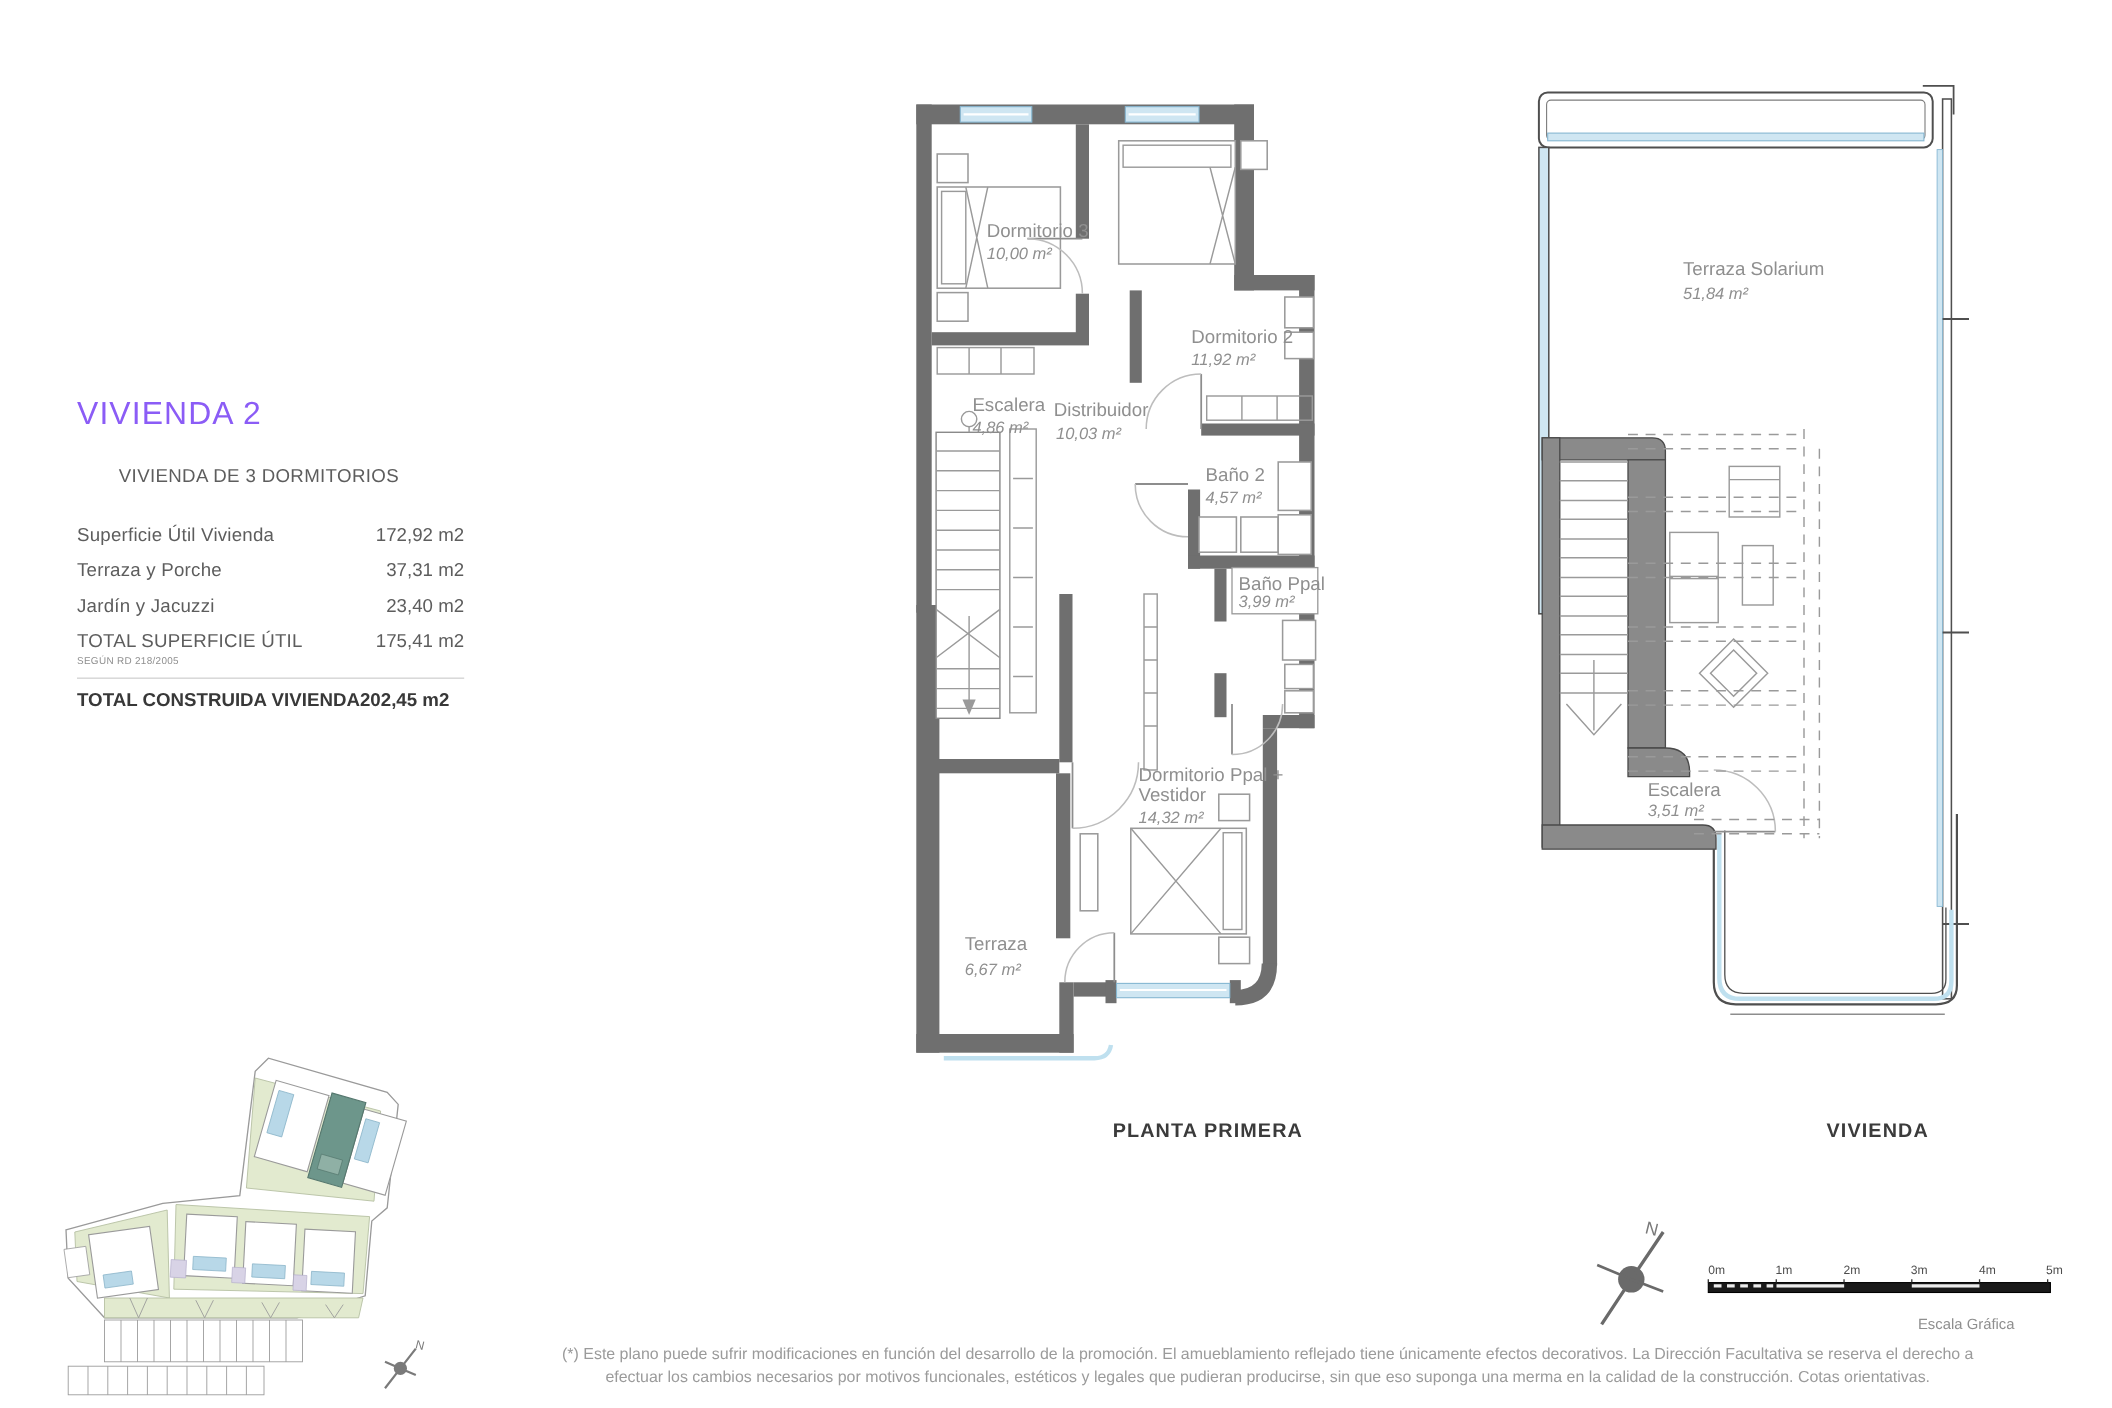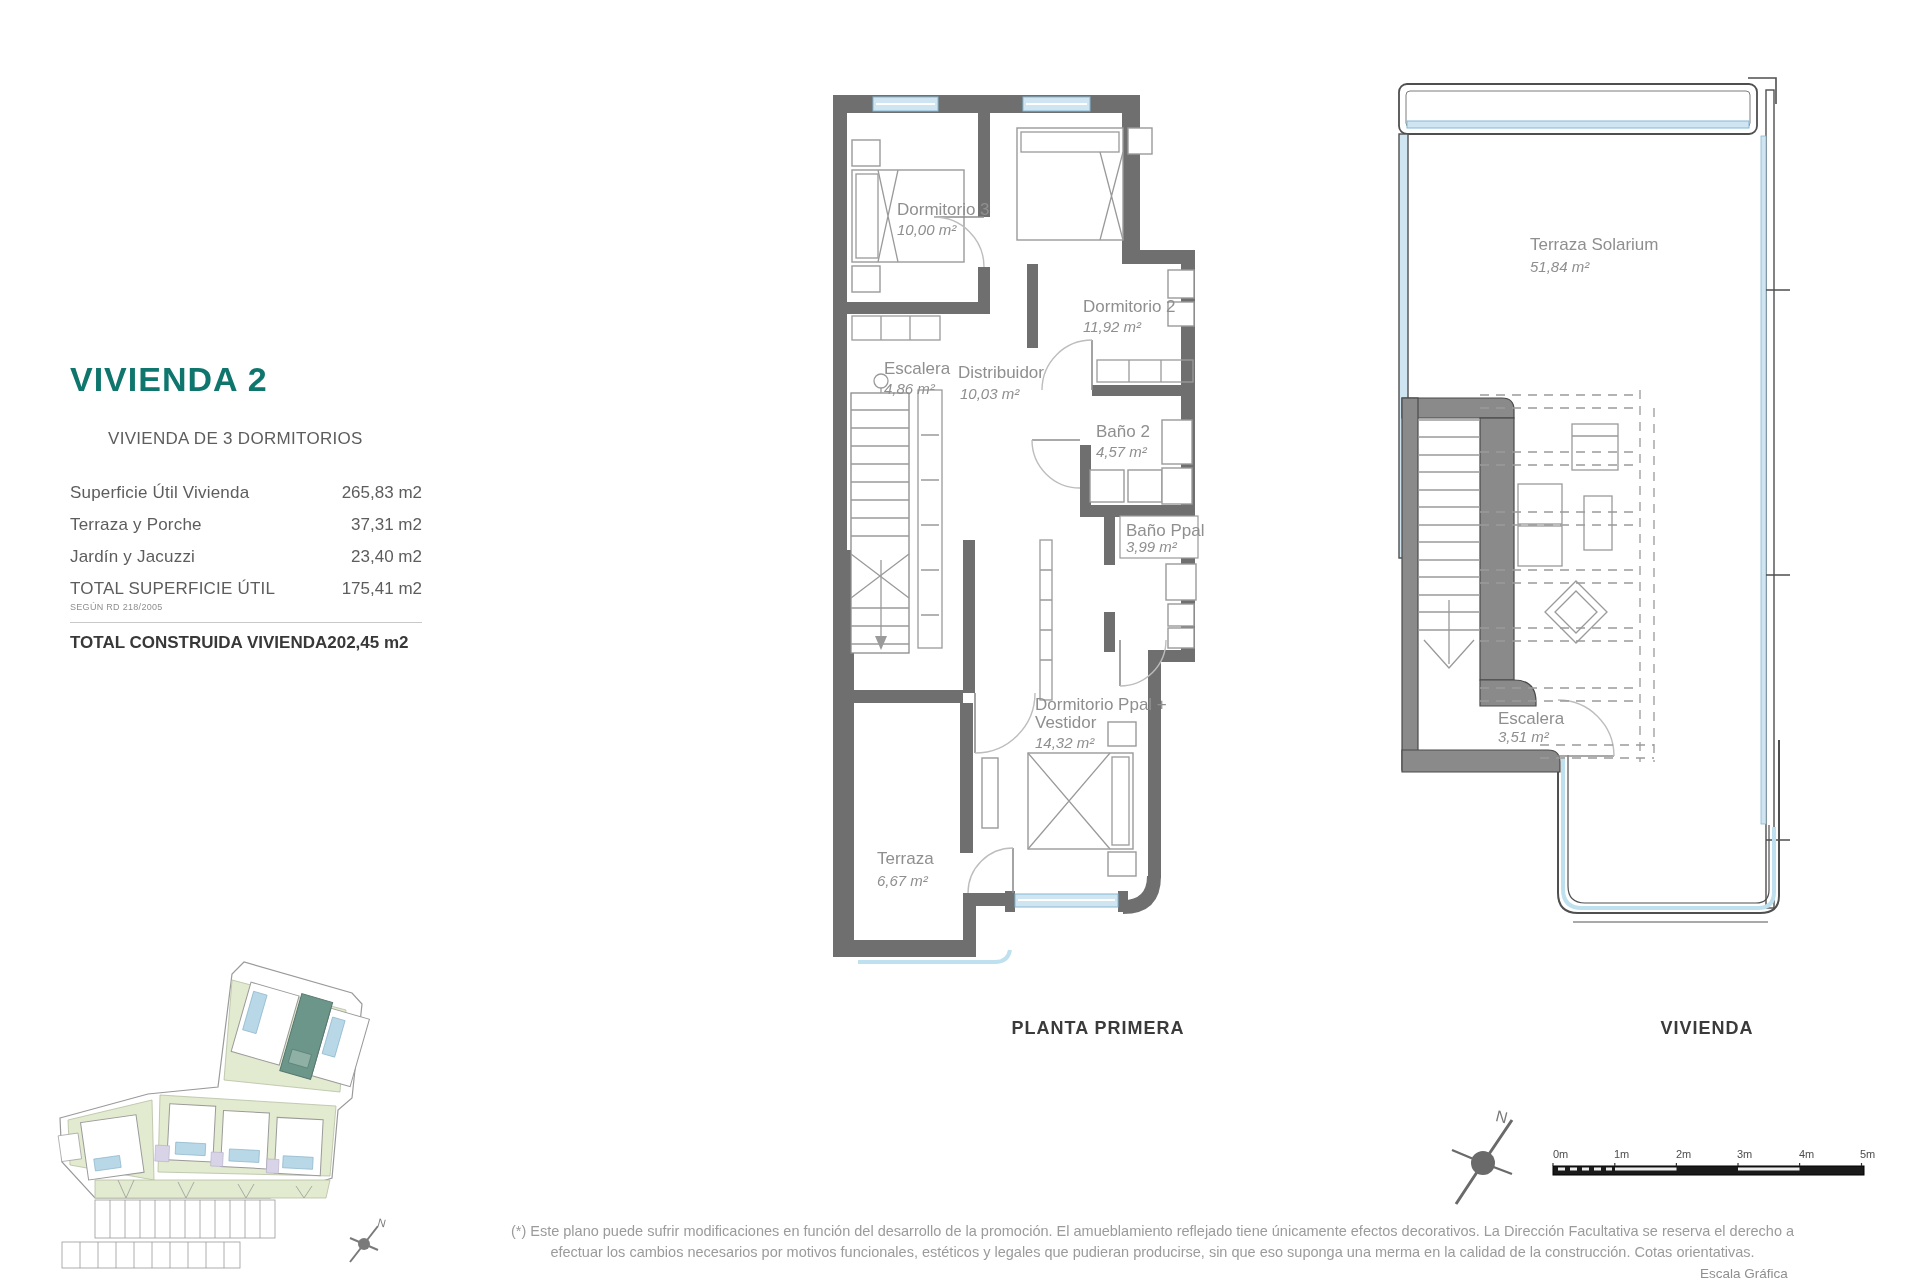--- a/index.html
+++ b/index.html
@@ -2,40 +2,40 @@
 <html><head>
 <meta charset="utf-8">
 <style>
   html,body{margin:0;padding:0;background:#e8e8e8;}
   .page{position:relative;width:1920px;height:1280px;background:#ffffff;overflow:hidden;
         font-family:"Liberation Sans", sans-serif;}
   .overlay{position:absolute;left:0;top:0;}
 
   
   .panel{position:absolute;left:70px;top:360px;width:352px;}
-  .panel-title{font-size:34px;font-weight:bold;color:#0f766e;letter-spacing:1px;}
+  .panel-title{font-size:29px;font-weight:normal;color:#8b5cf6;letter-spacing:1px;}
   .panel-sub{margin-top:30px;font-size:17px;color:#5d5d5d;letter-spacing:.3px;margin-left:38px;}
   .rows{margin-top:34px;}
   .row{display:flex;justify-content:space-between;align-items:center;
        font-size:17px;color:#5d5d5d;margin-bottom:12px;}
   .row .lbl{letter-spacing:.2px;}
   .row .val{white-space:nowrap;}
   .note{font-size:9px;color:#8f8f8f;margin-top:-9px;margin-bottom:8px;letter-spacing:.3px;}
   .sep{border:0;border-top:1px solid #c9c9c9;margin:10px 0 10px;}
   .total{display:flex;font-size:17px;font-weight:bold;color:#383838;}
 
   
   .plan-title{position:absolute;top:1018px;width:300px;text-align:center;
               font-size:18px;font-weight:bold;color:#3b3b3b;letter-spacing:1px;}
   #t-pp{left:948px;} #t-cub{left:1557px;}
 
   
   .footer{position:absolute;left:380px;top:1221px;width:1545px;text-align:center;
           font-size:14.5px;line-height:21px;color:#9b9b9b;}
-  .escala{position:absolute;left:1700px;top:1266px;width:175px;text-align:left;
+  .escala{position:absolute;left:1700px;top:1196px;width:175px;text-align:center;
           font-size:13.5px;color:#8f8f8f;}
 
   
   .wall{fill:#6f6f6f;stroke:none;}
   .thinwall{stroke:#4f4f4f;fill:none;}
   .furn{stroke:#9a9a9a;fill:#ffffff;stroke-width:1.4;}
   .furnl{stroke:#9a9a9a;fill:none;stroke-width:1.3;}
   .glass{fill:#cfe6f2;stroke:#86b7d2;stroke-width:1;}
   .arc{stroke:#bdbdbd;fill:none;stroke-width:1.4;}
   .leaf{stroke:#8d8d8d;fill:none;stroke-width:1.6;}
@@ -49,21 +49,21 @@
 <body>
 
 <div class="page">
 
   <div class="panel">
     <div class="panel-title">VIVIENDA 2</div>
     <div class="panel-sub">VIVIENDA DE 3 DORMITORIOS</div>
     <div class="rows">
       <div class="row">
         <span class="lbl">Superficie Útil Vivienda</span>
-        <span class="val">265,83 m2</span>
+        <span class="val">172,92 m2</span>
       </div>
       <div class="row">
         <span class="lbl">Terraza y Porche</span>
         <span class="val">37,31 m2</span>
       </div>
       <div class="row">
         <span class="lbl">Jardín y Jacuzzi</span>
         <span class="val">23,40 m2</span>
       </div>
       <div class="row">

